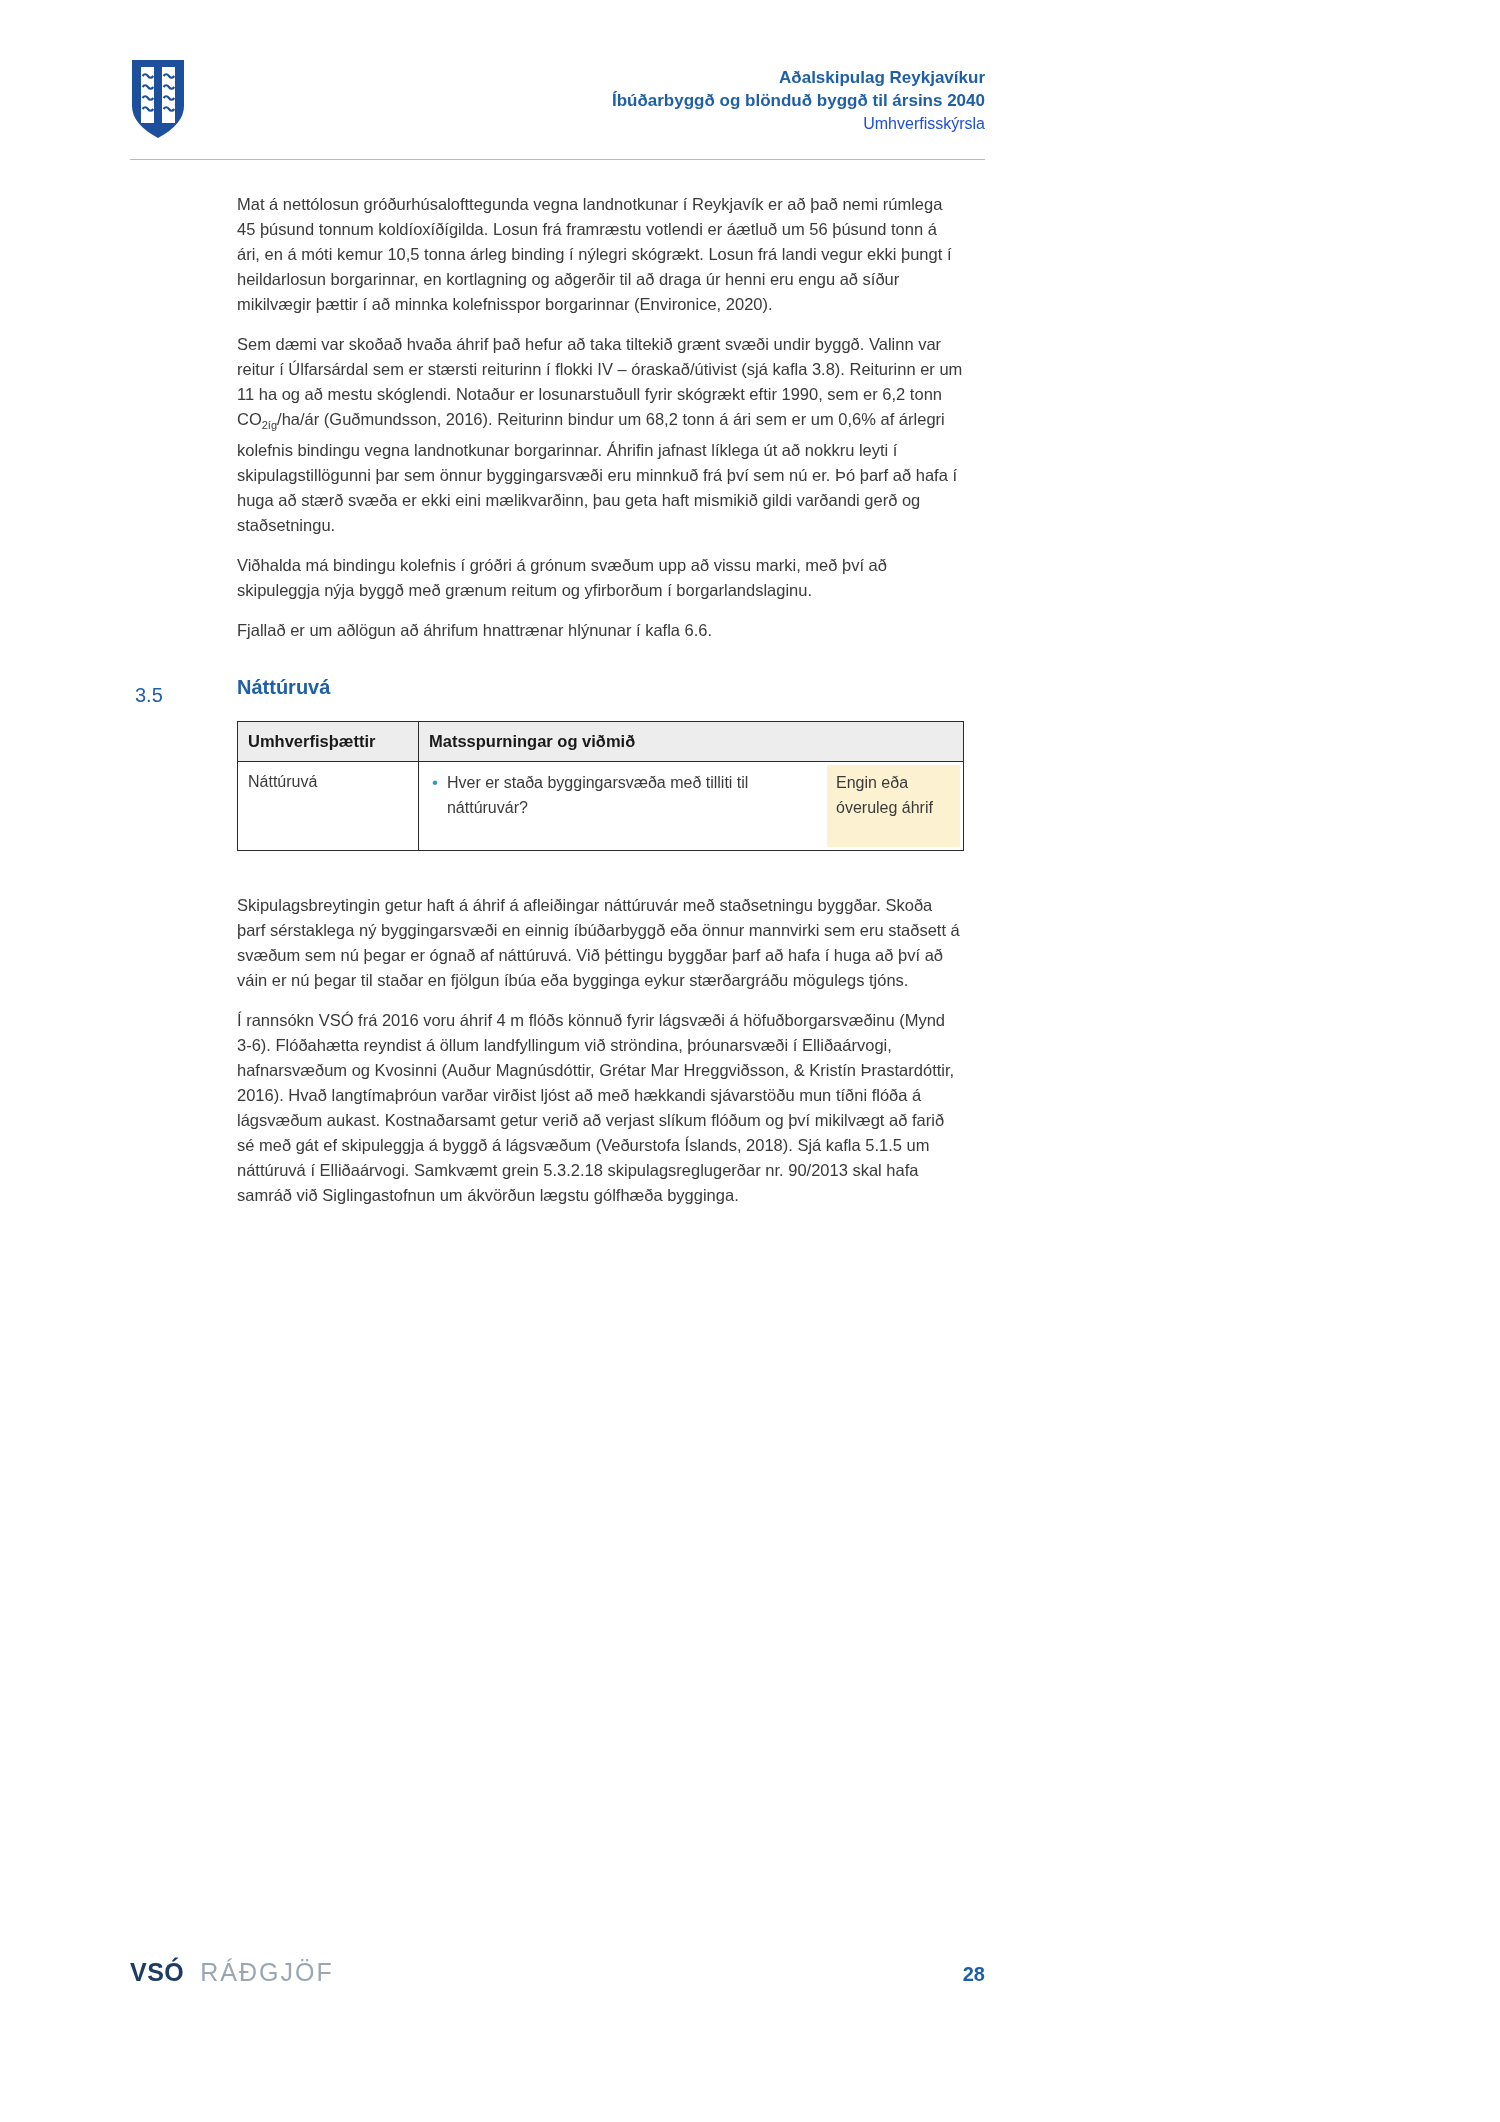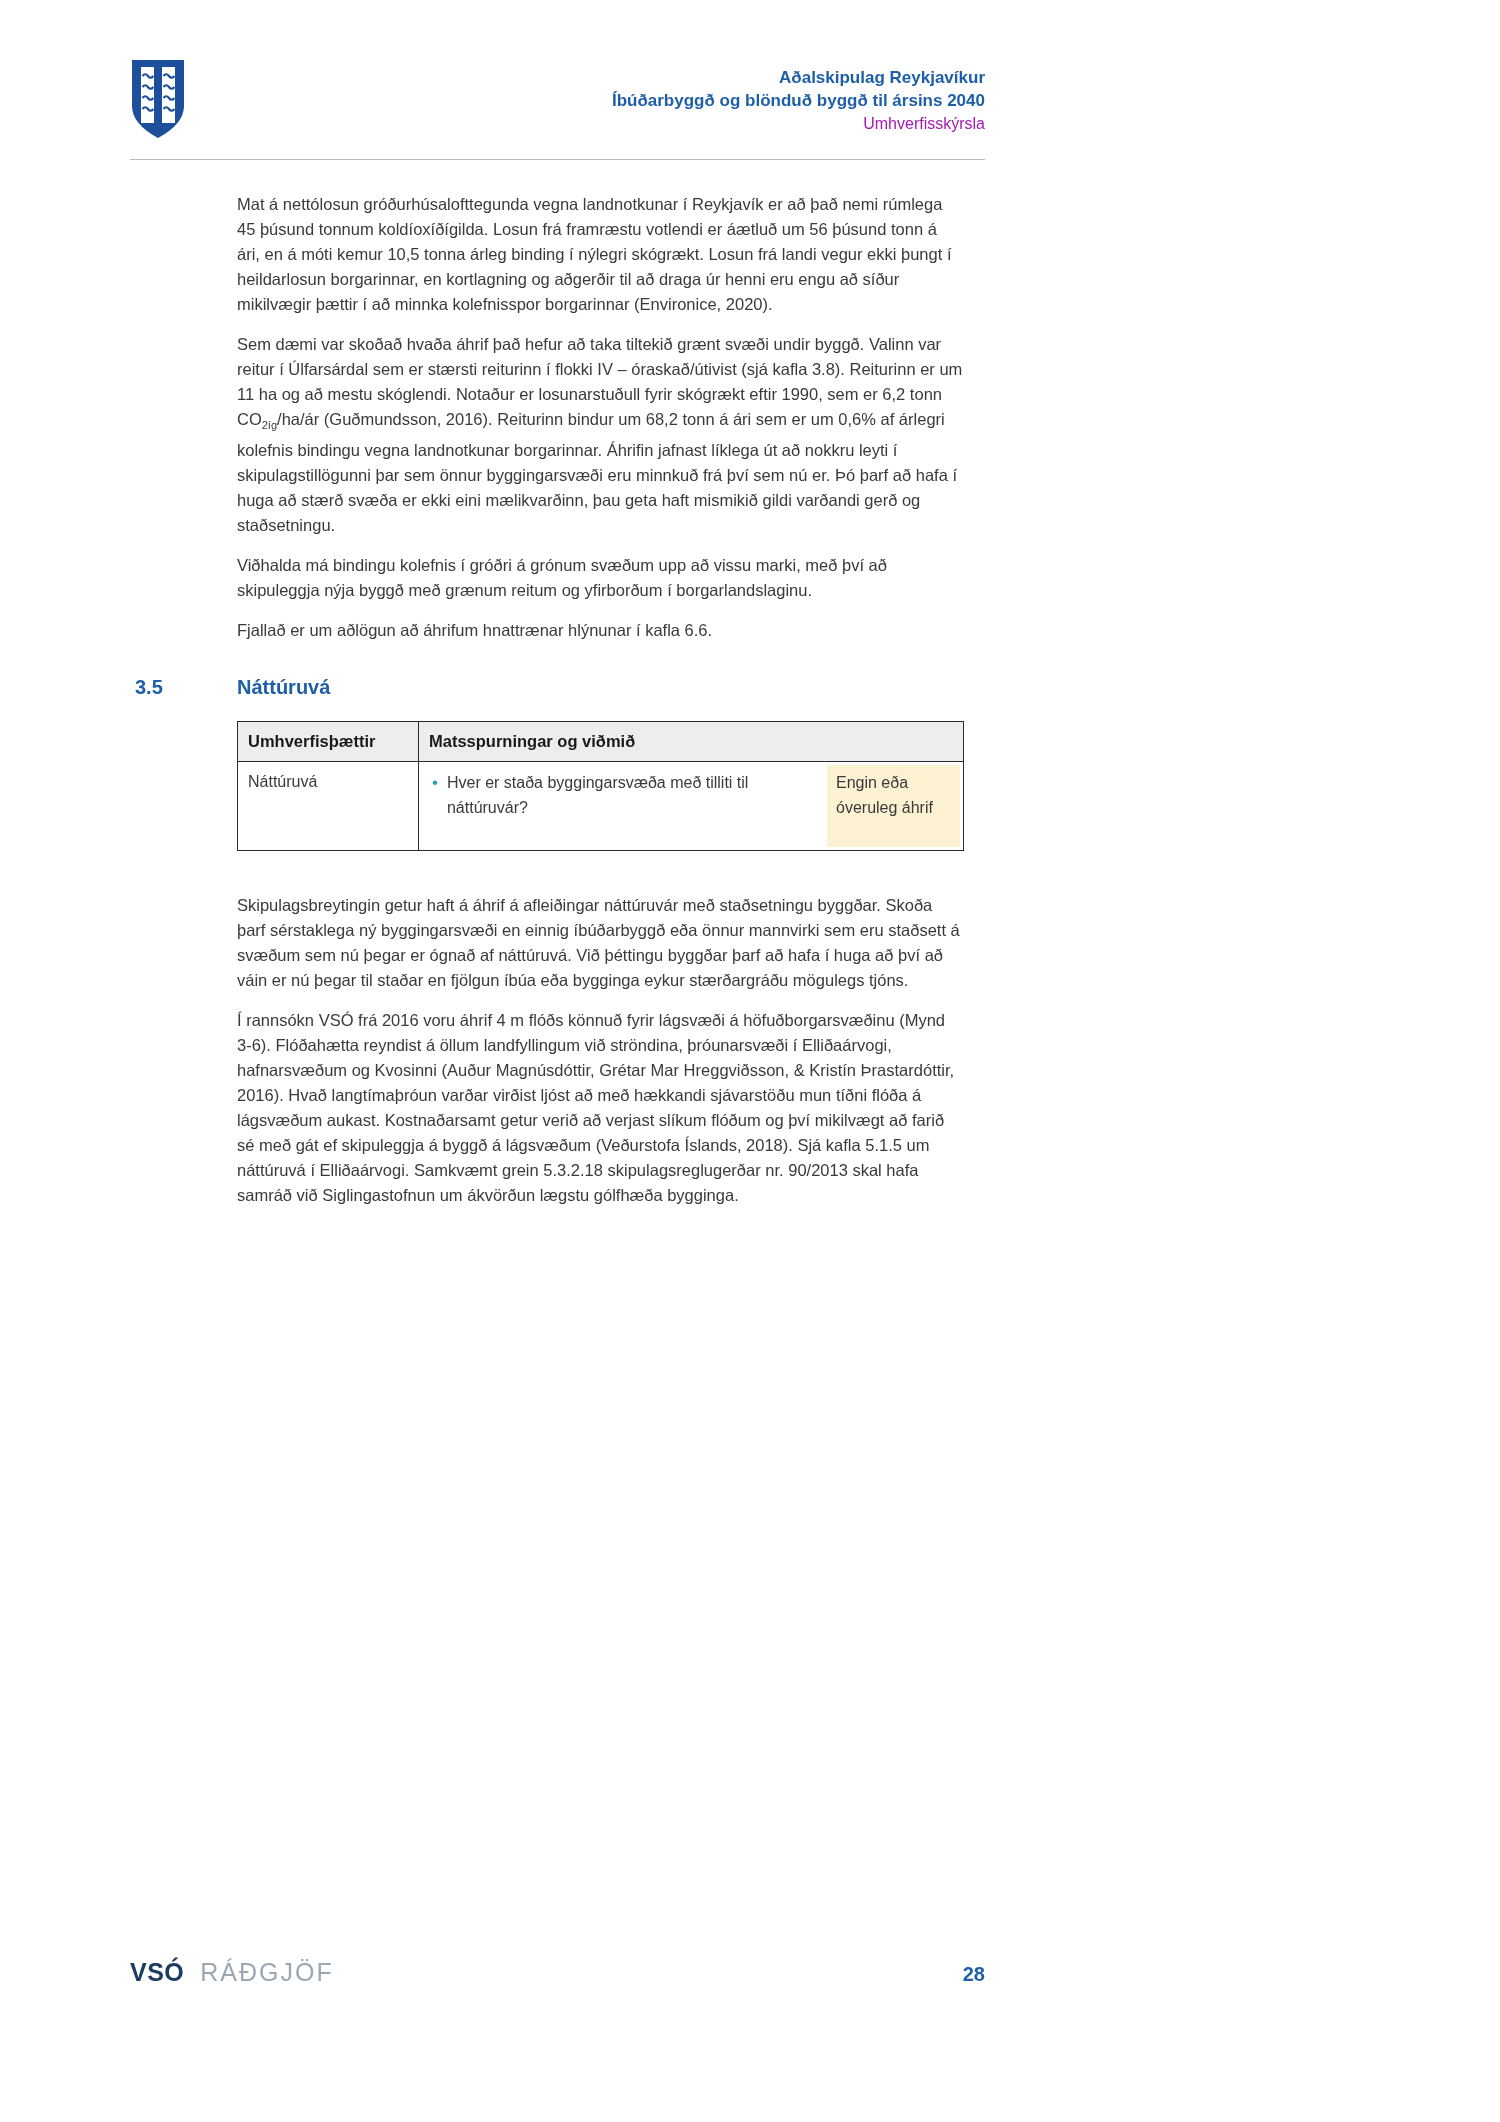--- a/index.html
+++ b/index.html
@@ -15,39 +15,39 @@
     overflow: hidden;
   }
 
   
   .logo { position: absolute; left: 130px; top: 58px; }
   .header-text {
     position: absolute; top: 66px; left: 485px; width: 500px;
     text-align: right;
   }
   .header-line { font-size: 17px; font-weight: bold; color: #1f5fa8; line-height: 23px; }
-  .header-sub  { font-size: 16px; font-weight: normal; color: #a21caf; line-height: 23px; }
+  .header-sub  { font-size: 16px; font-weight: normal; color: #1d4ed8; line-height: 23px; }
   .rule {
     position: absolute; left: 130px; top: 159px; width: 855px; height: 1px;
     background: #b3bcc4;
   }
 
   
   .content {
     position: absolute; left: 237px; top: 192px; width: 727px;
     font-size: 16.5px; line-height: 25px; color: #3a3a3a;
   }
   .content p { margin: 0 0 15px 0; }
   sub { font-size: 11px; }
 
   
   .section-head { position: relative; margin: 32px 0 18px 0; height: 28px; }
   .section-num {
-    position: absolute; left: -102px; top: 0;
-    font-size: 20px; font-weight: bold; color: #1f5fa8;
+    position: absolute; left: -102px; top: 8px;
+    font-size: 20px; font-weight: normal; color: #1f5fa8;
   }
   .section-title { font-size: 20px; font-weight: bold; color: #1f5fa8; }
 
   
   table.assessment { width: 100%; border-collapse: collapse; }
   .assessment th, .assessment td {
     border: 1px solid #2b2b2b; vertical-align: top; text-align: left;
   }
   .assessment th {
     background: #ededed; font-weight: bold; font-size: 16.5px;

